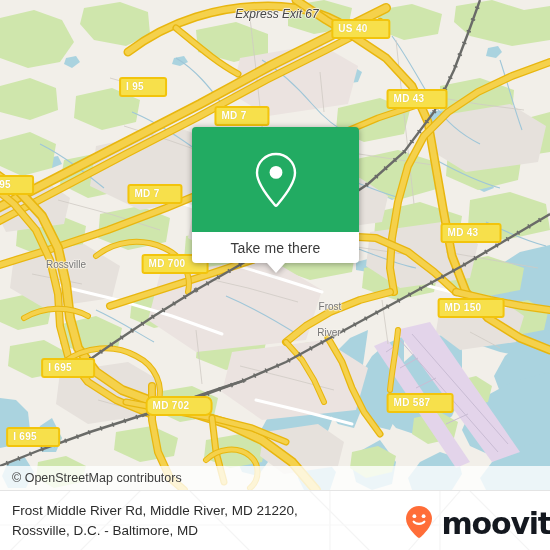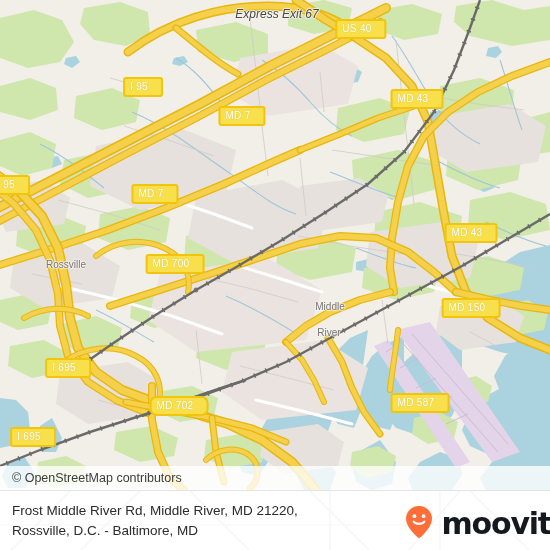--- a/index.html
+++ b/index.html
@@ -33,24 +33,24 @@
   .map svg { display:block; }
 
   
   .shield {
     position: absolute;
     background: #f7e04b;
     border: 2px solid #f2c40c;
     border-radius: 3px;
     color: #ffffff;
     font-size: 10px;
-    font-weight: normal;
+    font-weight: bold;
     font-family: "Liberation Sans", sans-serif;
     line-height: 13px;
-    padding: 1px 13px 2px 5px;
+    padding: 1px 21px 2px 5px;
     white-space: nowrap;
     text-shadow: 0 0 1px rgba(150,120,0,.35);
     letter-spacing: .3px;
     transform: translate(-50%, -50%);
   }
 
   
   .place {
     position: absolute;
     color: #777777;
@@ -422,24 +422,38 @@
       <div class="shield" style="left:155px; top:194px;">MD 7</div>
       <div class="shield" style="left:471px; top:233px;">MD 43</div>
       <div class="shield" style="left:175px; top:264px;">MD 700</div>
       <div class="shield" style="left:471px; top:308px;">MD 150</div>
       <div class="shield" style="left:68px; top:368px;">I 695</div>
       <div class="shield" style="left:179px; top:406px;border-radius:7px;">MD 702</div>
       <div class="shield" style="left:420px; top:403px;">MD 587</div>
       <div class="shield" style="left:33px; top:437px;">I 695</div>
 
       <div class="place" style="left:66px; top:265px;">Rossville</div>
-      <div class="place" style="left:330px; top:307px;">Middle</div>
+      <div class="place" style="left:330px; top:307px;">Frost</div>
       <div class="place" style="left:329px; top:321px;margin-top:12px;">River</div>
     </div>
 
+    <div class="popup">
+      <div class="popup-top">
+        <span>
+          <svg width="46" height="58" viewBox="0 0 46 58" xmlns="http://www.w3.org/2000/svg">
+            <path d="M23 3 C12.5 3 4 11.4 4 21.8 C4 33.6 17 48.2 22.1 54.3 C22.6 54.9 23.4 54.9 23.9 54.3 C29 48.2 42 33.6 42 21.8 C42 11.4 33.5 3 23 3 Z" fill="none" stroke="#ffffff" stroke-width="2.4"></path>
+            <circle cx="23" cy="21.4" r="6.4" fill="#ffffff"></circle>
+          </svg>
+        </span>
+      </div>
+      <div class="popup-bottom">
+        <span>Take me there</span>
+      </div>
+      <div class="popup-tail"></div>
+    </div>
 
     <div class="attribution">© OpenStreetMap contributors</div>
   </div>
 
   <div class="footer">
     <svg class="footer-watermark" width="550" height="60" viewBox="0 0 550 60" xmlns="http://www.w3.org/2000/svg">
       <g stroke="#e9e9e9" stroke-width="1.2" fill="none">
         <path d="M10,60 L70,0"></path>
         <path d="M80,60 L150,-10"></path>
         <path d="M190,0 L250,60"></path>

